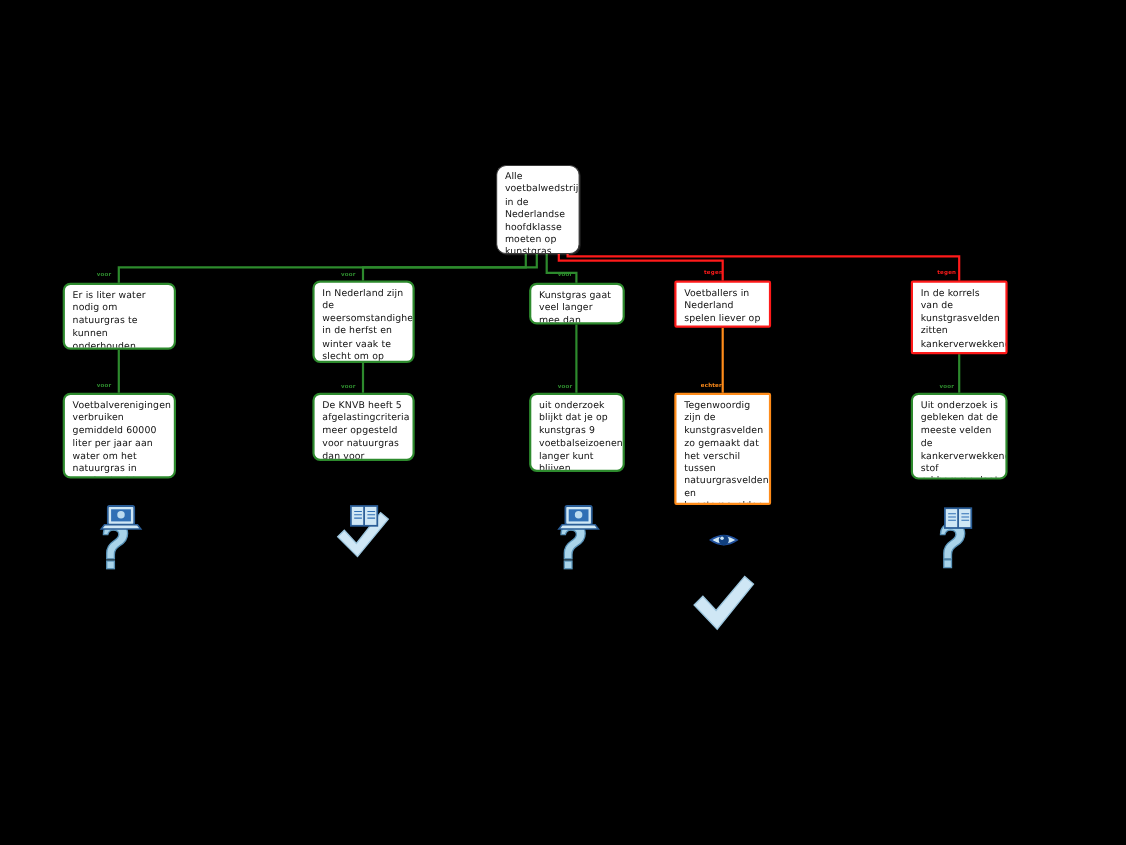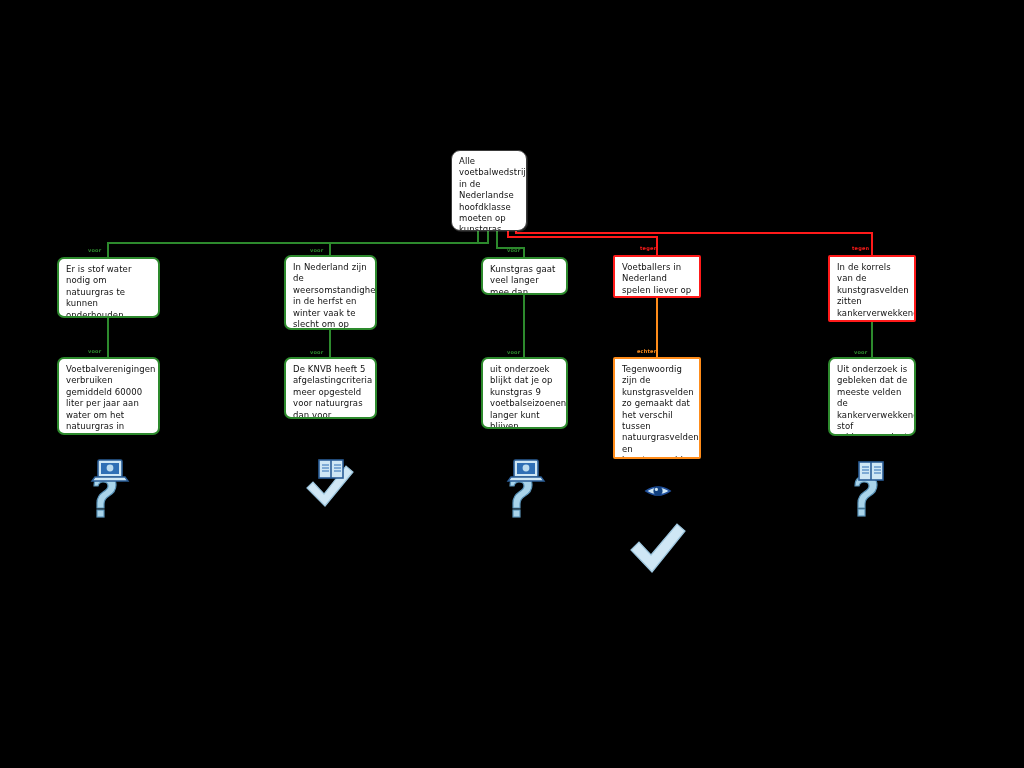--- a/index.html
+++ b/index.html
@@ -92,21 +92,21 @@
       <path d="M 657 298 L 657 357"></path>
     </g>
   </svg>
 
   <div class="node root" style="left:451px; top:150px; width:76px; height:81px;">
     <span>Alle voetbalwedstrijden in de Nederlandse hoofdklasse moeten op kunstgras gespeeld worden</span>
   </div>
 
   <div class="edge-label pro" style="left:88px; top:247px;">voor</div>
   <div class="node pro" style="left:57px; top:257px; width:103px; height:61px;">
-    <span>Er is stof water nodig om natuurgras te kunnen onderhouden</span>
+    <span>Er is liter water nodig om natuurgras te kunnen onderhouden</span>
   </div>
   <div class="edge-label pro" style="left:88px; top:348px;">voor</div>
   <div class="node pro" style="left:57px; top:357px; width:103px; height:78px;">
     <span>Voetbalverenigingen verbruiken gemiddeld 60000 liter per jaar aan water om het natuurgras in goede staat te houden</span>
   </div>
   <div class="icon-group" style="left:84px; top:458px;">
     <svg class="icon-svg" width="52" height="62" viewBox="0 0 52 62">
       <g>
         <path d="M10 28 q0 -10 10 -10 q12 0 12 9 q0 7 -7 11 q-5 3 -5 8 l0 4 l-7 0 l0 -5 q0 -7 6 -11 q5 -3 5 -6 q0 -4 -5 -4 q-4 0 -5 4 z" fill="#a9d4ea" stroke="#5a93b8" stroke-width="1.2"></path>
         <rect x="13" y="52" width="7" height="7" fill="#a9d4ea" stroke="#5a93b8" stroke-width="1.2"></rect>

